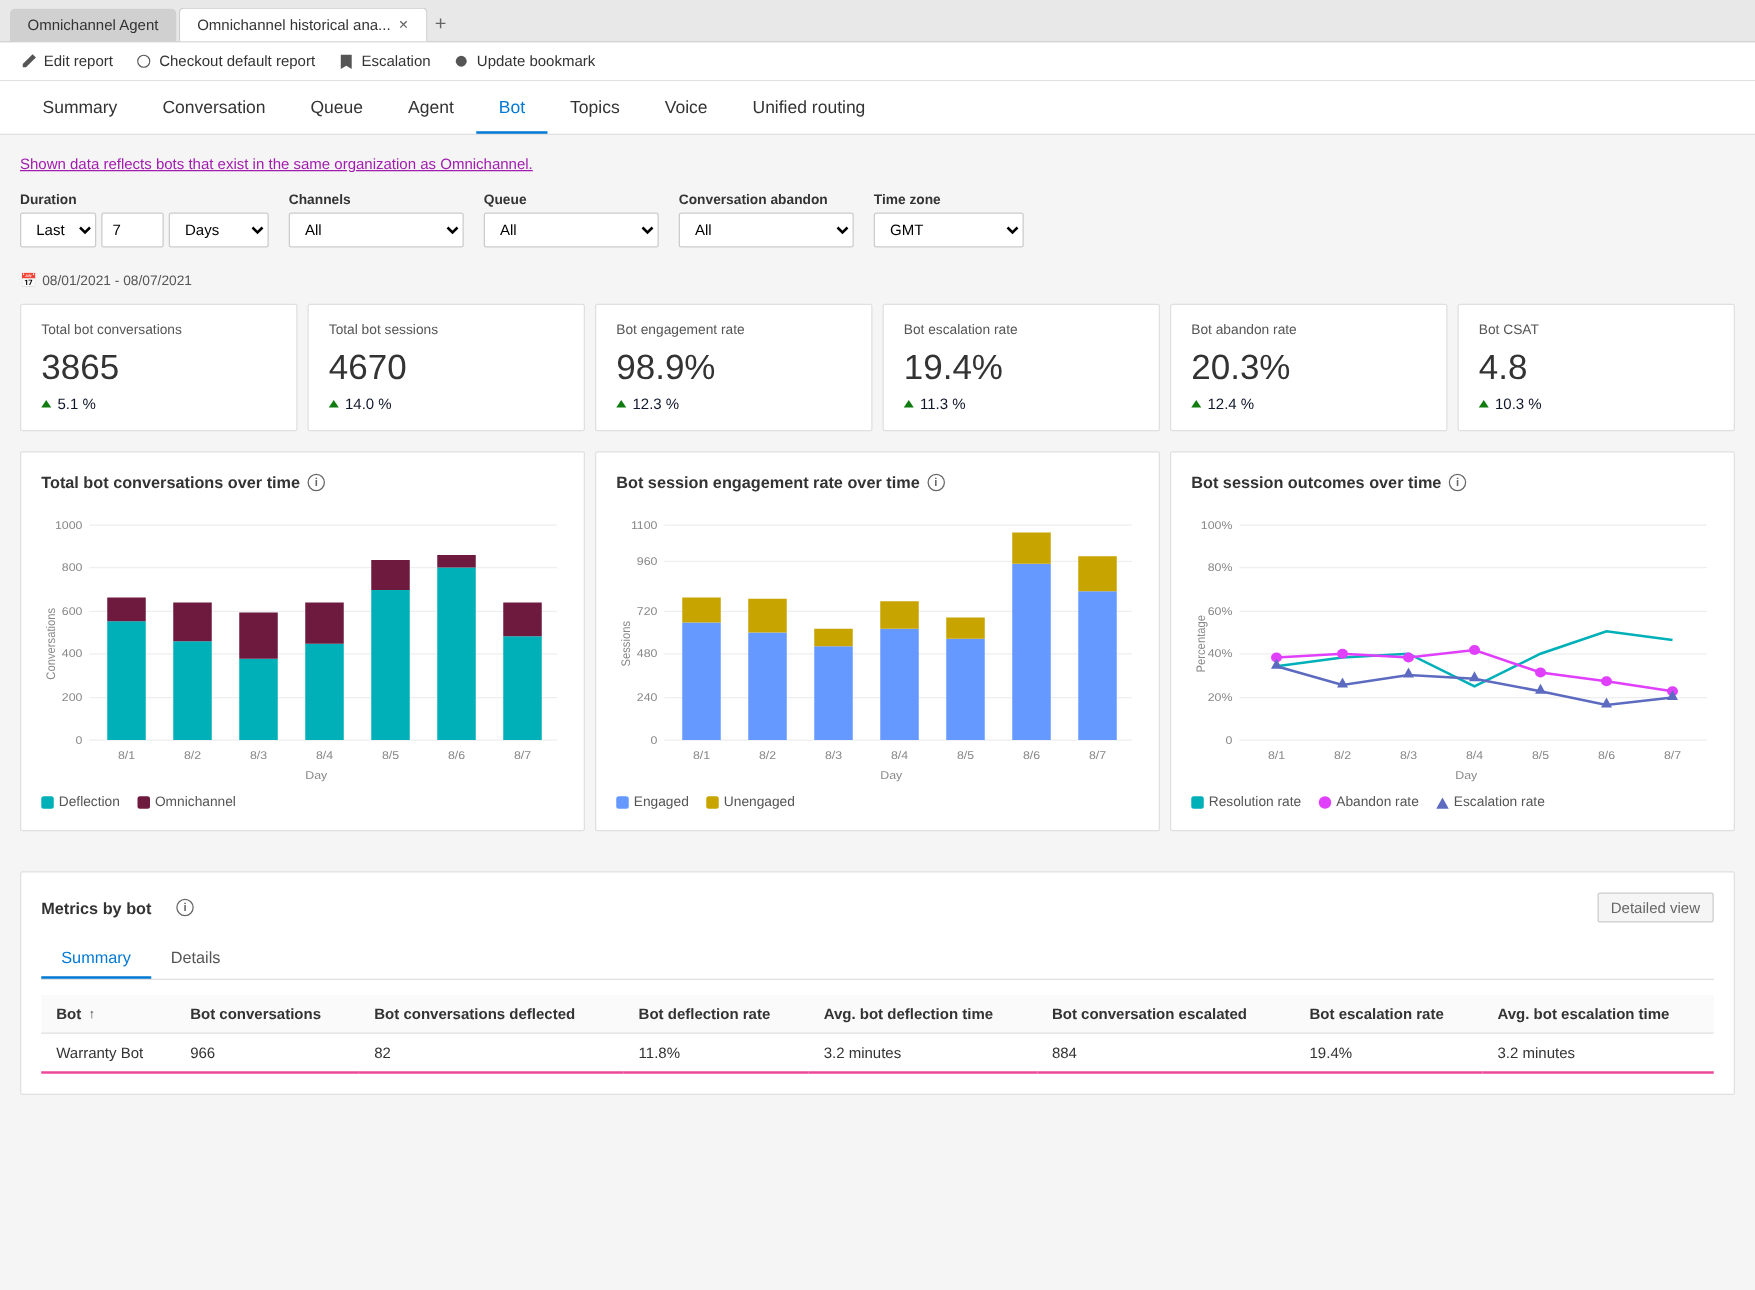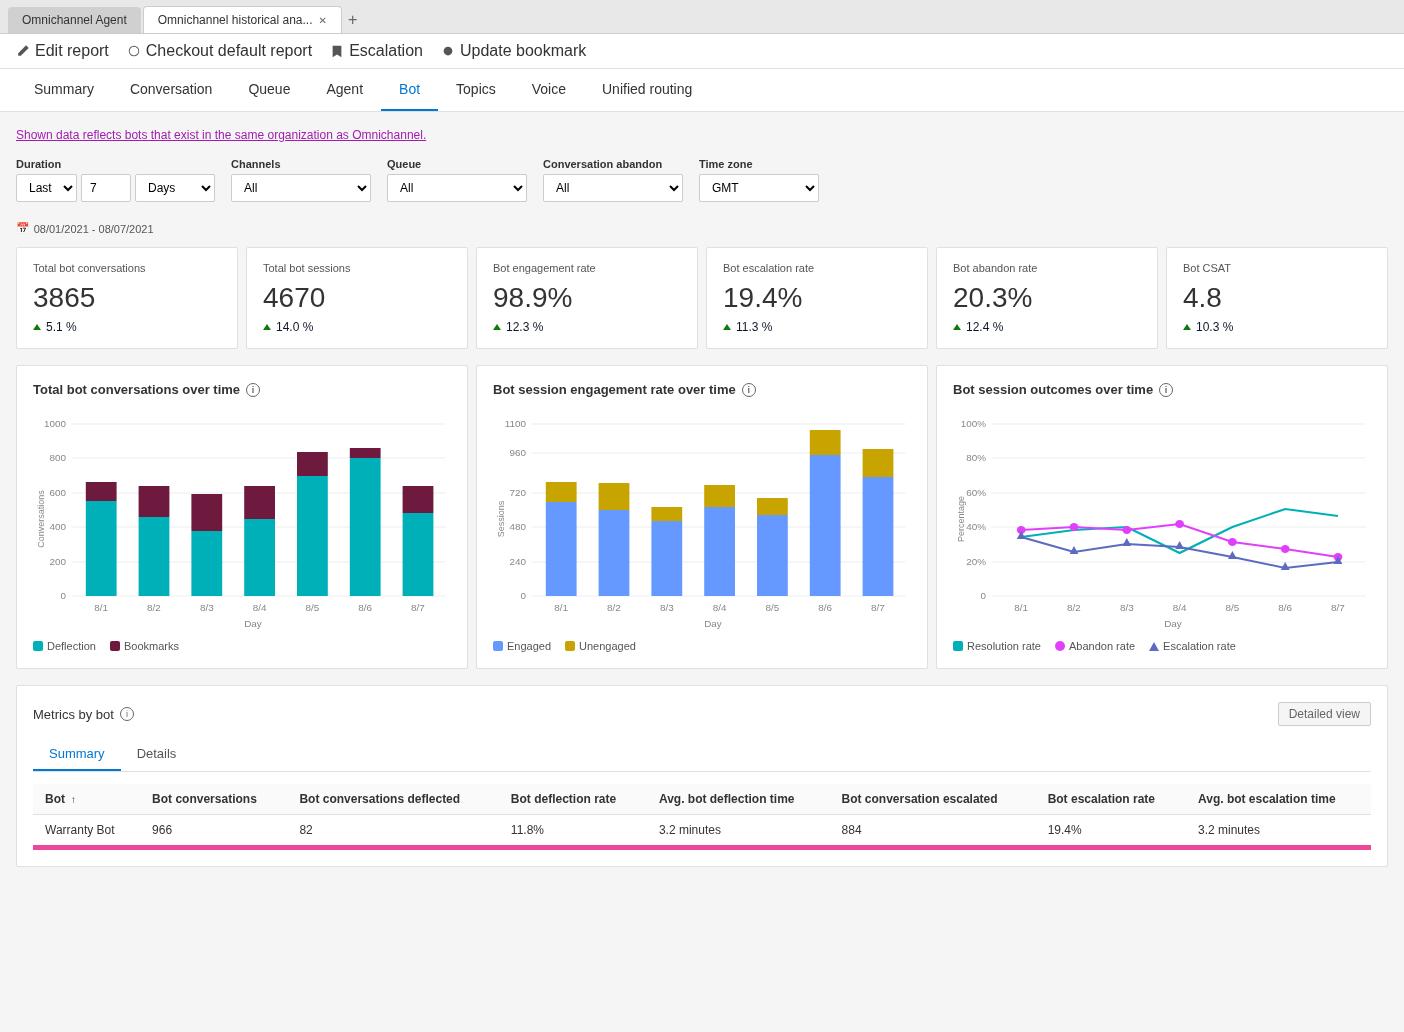--- a/index.html
+++ b/index.html
@@ -7,21 +7,21 @@
 
     
     .browser-tabs { display: flex; align-items: center; background: #e8e8e8; padding: 6px 8px 0; border-bottom: 1px solid #ccc; }
     .tab { padding: 6px 14px; border-radius: 4px 4px 0 0; font-size: 12px; cursor: pointer; background: #d0d0d0; margin-right: 2px; display: flex; align-items: center; gap: 6px; }
     .tab.active { background: #fff; border: 1px solid #ccc; border-bottom: none; }
     .tab-close { font-size: 10px; color: #666; }
     .tab-add { font-size: 16px; color: #666; margin-left: 4px; cursor: pointer; background: none; border: none; }
 
     
     .toolbar { display: flex; align-items: center; gap: 18px; padding: 8px 16px; background: #fff; border-bottom: 1px solid #e0e0e0; }
-    .toolbar-btn { display: flex; align-items: center; gap: 5px; font-size: 16px; color: #333; cursor: pointer; background: none; border: none; justify-content: flex-end; }
+    .toolbar-btn { display: flex; align-items: center; gap: 5px; font-size: 12px; color: #333; cursor: pointer; background: none; border: none; justify-content: flex-end; }
     .toolbar-btn svg { width: 14px; height: 14px; }
 
     
     .nav-tabs { display: flex; align-items: center; gap: 0; padding: 0 16px; background: #fff; border-bottom: 1px solid #e0e0e0; }
     .nav-tab { padding: 12px 18px; font-size: 14px; cursor: pointer; color: #333; border-bottom: 2px solid transparent; }
     .nav-tab.active { color: #0078d4; border-bottom: 2px solid #0078d4; font-weight: 500; }
 
     
     .content { padding: 16px; background: #f5f5f5; min-height: calc(1032px - 120px); }
 
@@ -40,46 +40,46 @@
     
     .kpi-row { display: flex; gap: 8px; margin-bottom: 16px; }
     .kpi-card { background: #fff; border: 1px solid #e0e0e0; border-radius: 2px; padding: 14px 16px; flex: 1; min-width: 0; }
     .kpi-label { font-size: 11px; color: #555; margin-bottom: 8px; font-weight: 500; }
     .kpi-value { font-size: 28px; font-weight: 300; color: #333; margin-bottom: 6px; }
     .kpi-change { font-size: 12px; color: #107c10; display: flex; align-items: center; gap: 3px; }
     .kpi-change.up { color: #0f172a; }
     .arrow-up { display: inline-block; width: 0; height: 0; border-left: 4px solid transparent; border-right: 4px solid transparent; border-bottom: 6px solid #107c10; margin-right: 2px; }
 
     
-    .charts-row { display: flex; gap: 8px; margin-bottom: 16px; }
+    .charts-row { display: flex; gap: 8px; margin-bottom: 32px; }
     .chart-card { background: #fff; border: 1px solid #e0e0e0; border-radius: 2px; padding: 16px; flex: 1; }
     .chart-title { font-size: 13px; font-weight: 600; margin-bottom: 12px; display: flex; align-items: center; gap: 6px; }
     .info-icon { display: inline-flex; align-items: center; justify-content: center; width: 14px; height: 14px; border-radius: 50%; border: 1px solid #666; font-size: 9px; color: #666; cursor: pointer; }
     .chart-area { position: relative; }
     .chart-legend { display: flex; gap: 14px; margin-top: 8px; font-size: 11px; color: #555; }
     .legend-item { display: flex; align-items: center; gap: 4px; }
     .legend-dot { width: 10px; height: 10px; border-radius: 2px; }
     .legend-circle { width: 10px; height: 10px; border-radius: 50%; }
 
     
     .chart-svg { width: 100%; height: 220px; overflow: visible; }
 
     
     .metrics-section { background: #fff; border: 1px solid #e0e0e0; border-radius: 2px; padding: 16px; }
     .metrics-header { display: flex; justify-content: space-between; align-items: center; margin-bottom: 12px; }
-    .metrics-title { font-size: 13px; font-weight: 400; display: flex; align-items: flex-start; gap: 6px; }
+    .metrics-title { font-size: 13px; font-weight: 700; display: flex; align-items: flex-start; gap: 20px; }
     .detailed-view-btn { font-size: 12px; color: #666; border: 1px solid #ccc; border-radius: 2px; padding: 4px 10px; background: #f5f5f5; cursor: pointer; }
     .sub-tabs { display: flex; gap: 0; border-bottom: 1px solid #e0e0e0; margin-bottom: 12px; }
     .sub-tab { padding: 8px 16px; font-size: 13px; cursor: pointer; border-bottom: 2px solid transparent; color: #555; }
     .sub-tab.active { color: #0078d4; border-bottom: 2px solid #0078d4; font-weight: 500; }
 
     
     .data-table { width: 100%; border-collapse: collapse; font-size: 12px; }
     .data-table th { text-align: left; padding: 8px 12px; font-weight: 600; font-size: 12px; color: #333; border-bottom: 1px solid #e0e0e0; background: #fafafa; white-space: nowrap; }
-    .data-table td { padding: 8px 12px; border-bottom: 5px solid #ec4899; color: #333; white-space: nowrap; }
+    .data-table td { padding: 8px 12px; border-bottom: 2px solid #ec4899; color: #333; white-space: nowrap; }
     .sort-icon { display: inline-block; margin-left: 3px; font-size: 10px; }
     .th-with-sort { display: flex; align-items: center; gap: 3px; }
   </style>
 </head>
 <body>
 
 <div class="browser-tabs">
   <div class="tab">
     <span>Omnichannel Agent</span>
   </div>
@@ -285,21 +285,21 @@
           <text x="10" y="110" font-size="9" fill="#888" text-anchor="middle" transform="rotate(-90, 10, 110)">Conversations</text>
         </svg>
       </div>
       <div class="chart-legend">
         <div class="legend-item">
           <div class="legend-dot" style="background:#00b0b9;"></div>
           <span>Deflection</span>
         </div>
         <div class="legend-item">
           <div class="legend-dot" style="background:#6e1a3e;"></div>
-          <span>Bookmarks</span>
+          <span>Omnichannel</span>
         </div>
       </div>
     </div>
 
     <div class="chart-card">
       <div class="chart-title">
         <span>Bot session engagement rate over time</span>
         <span class="info-icon">i</span>
       </div>
       <div class="chart-area">

